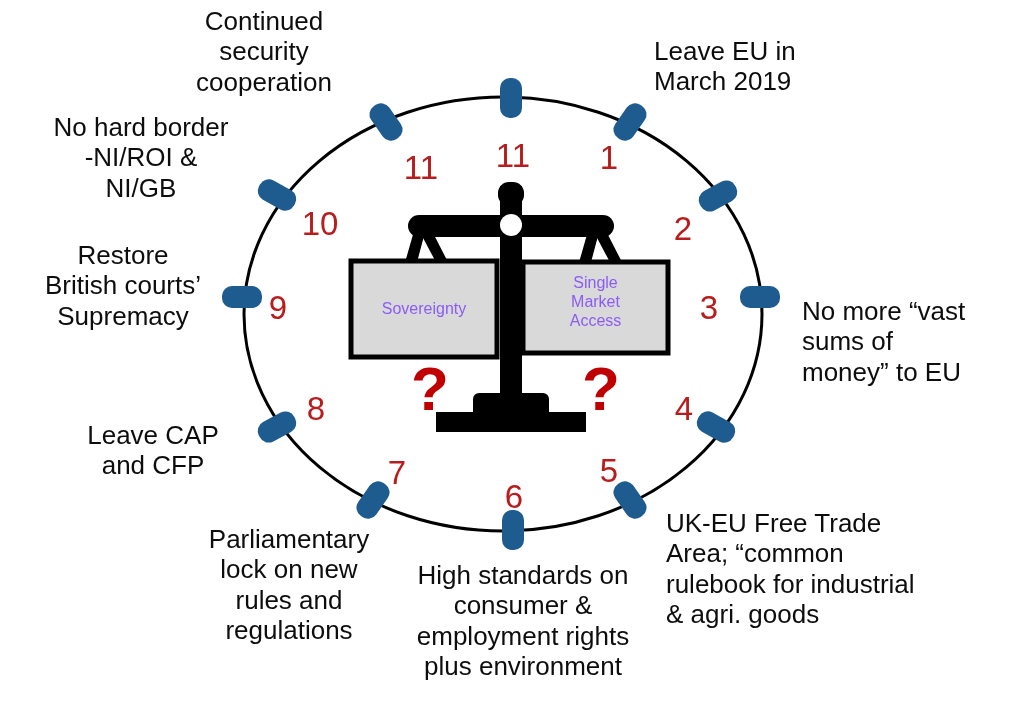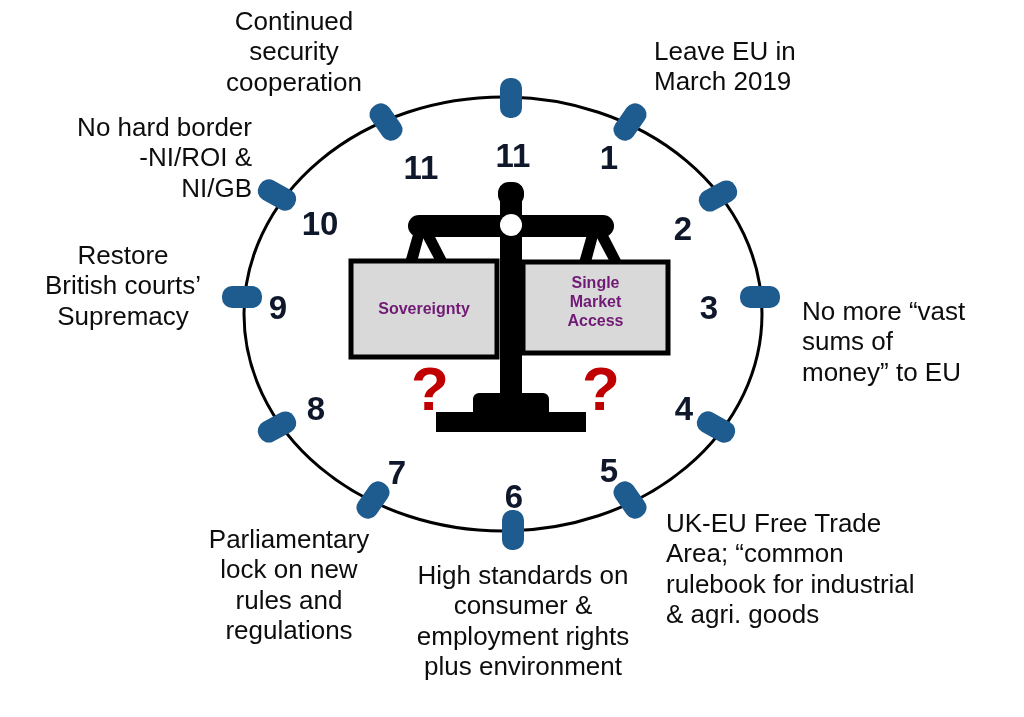--- a/index.html
+++ b/index.html
@@ -25,38 +25,38 @@
   .label {
     position: absolute;
     color: #0d0d0d;
     font-size: 26px;
     line-height: 1.17;
     font-weight: 400;
     white-space: pre-line;
   }
   .lbl-center { text-align: center; }
   .lbl-left   { text-align: left; }
-  .lbl-right  { text-align: right; }
+  .lbl-right  { text-align: center; }
 
   .hour-num {
     position: absolute;
-    color: #0f172a;
+    color: #b91c1c;
     font-size: 33px;
     line-height: 1;
-    font-weight: 700;
+    font-weight: 400;
     text-align: left;
     transform: translate(-50%, -50%);
   }
   .pan-label {
     position: absolute;
     text-align: center;
-    font-weight: bold;
+    font-weight: normal;
     font-size: 16px;
     line-height: 1.18;
-    color: #701a75;
+    color: #8b5cf6;
     white-space: pre-line;
   }
 </style>
 </head>
 <body>
 
 <div id="stage">
 
   <svg id="clock-svg" viewBox="0 0 1024 717">
 
@@ -140,41 +140,43 @@
   <div class="hour-num" style="left:709px; top:307px;">3</div>
   <div class="hour-num" style="left:684px; top:408px;">4</div>
   <div class="hour-num" style="left:609px; top:470px;">5</div>
   <div class="hour-num" style="left:514px; top:496px;">6</div>
   <div class="hour-num" style="left:397px; top:472px;">7</div>
   <div class="hour-num" style="left:316px; top:408px;">8</div>
   <div class="hour-num" style="left:278px; top:307px;">9</div>
   <div class="hour-num" style="left:320px; top:223px;">10</div>
   <div class="hour-num" style="left:421px; top:167px;">11</div>
 
-  <div class="label lbl-center" style="left:210px; top:6px; width:168px;">Continued
+  <div class="label lbl-center" style="left:180px; top:6px; width:168px;">Continued
 security
 cooperation</div>
 
 
   <div class="label lbl-left" style="left:654px; top:36px; width:190px;">Leave EU in
 March 2019</div>
 
   <div class="label lbl-right" style="left:30px; top:112px; width:222px;">No hard border
 -NI/ROI &amp;
 NI/GB</div>
 
 
   <div class="label lbl-center" style="left:30px; top:240px; width:186px;">Restore
 British courts’
 Supremacy</div>
 
   <div class="label lbl-left" style="left:802px; top:252px; width:222px;margin-top:44px;">No more “vast
 sums of
 money” to EU</div>
 
+  <div class="label lbl-center" style="left:68px; top:420px; width:170px;">Leave CAP
+and CFP</div>
 
 
   <div class="label lbl-left" style="left:666px; top:508px; width:316px;">UK-EU Free Trade
 Area; “common
 rulebook for industrial
 &amp; agri. goods</div>
 
   <div class="label lbl-center" style="left:190px; top:524px; width:198px;">Parliamentary
 lock on new
 rules and

